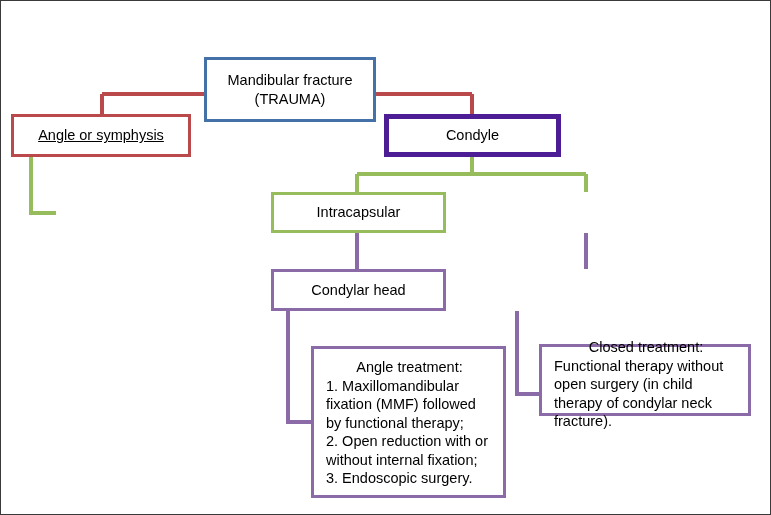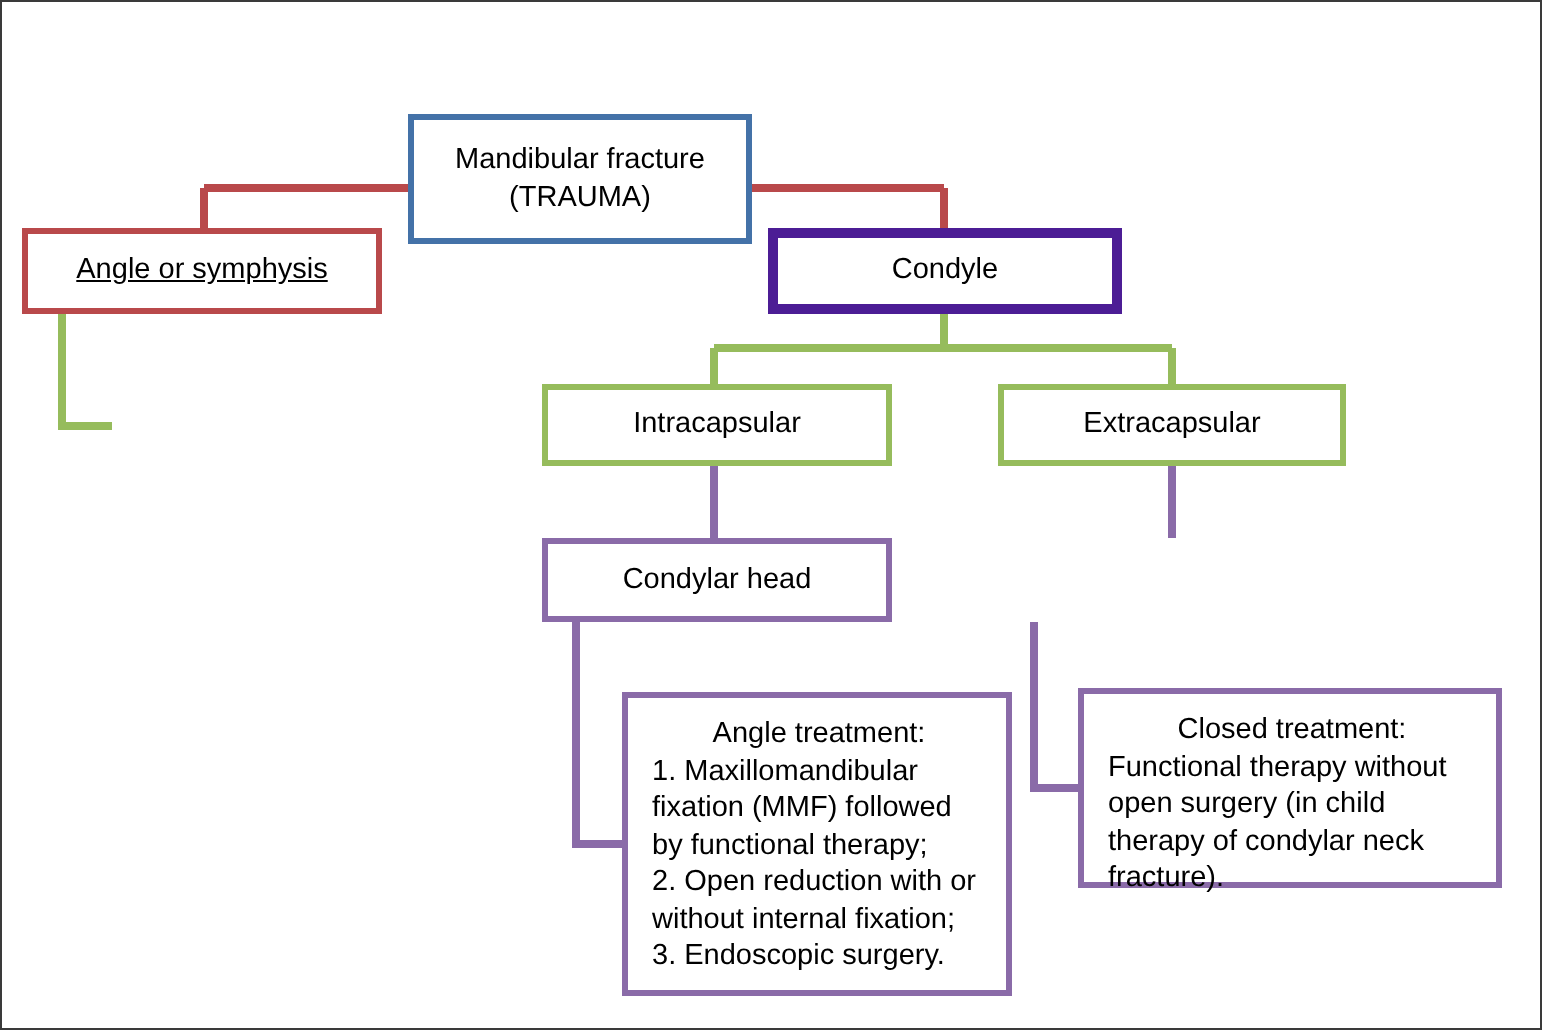--- a/index.html
+++ b/index.html
@@ -104,32 +104,29 @@
 
   <div class="node" style="left:383px; top:113px; width:177px; height:43px; border:5px solid #4c1d95;">
     <span class="label">Condyle</span>
   </div>
 
 
   <div class="node" style="left:270px; top:191px; width:175px; height:41px; border:3px solid #96BC5C;text-align:center;">
     <span class="label">Intracapsular</span>
   </div>
 
-  <div class="node" style="left:498px; top:191px; width:174px; height:41px; border:3px solid #96BC5C;">
-    <span class="label">Extracapsular</span>
-  </div>
 
   <div class="node" style="left:270px; top:268px; width:175px; height:42px; border:3px solid #8A6BA8;">
     <span class="label">Condylar head</span>
   </div>
 
 
   <div class="node multi" style="left:310px; top:345px; width:195px; height:152px; border:3px solid #8A6BA8;">
     <span class="label"><span class="hdr">Angle treatment:</span><span>1. Maxillomandibular fixation (MMF) followed by functional therapy;
 2. Open reduction with or without internal fixation;
 3. Endoscopic surgery.</span></span>
   </div>
 
-  <div class="node multi" style="left:538px; top:343px; width:212px; height:100px; border:3px solid #8A6BA8;">
+  <div class="node multi" style="left:538px; top:343px; width:212px; height:72px; border:3px solid #8A6BA8;align-items:center;">
     <span class="label"><span class="hdr">Closed treatment:</span><span>Functional therapy without open surgery (in child therapy of condylar neck fracture).</span></span>
   </div>
 
 </div>
 
 </body></html>

